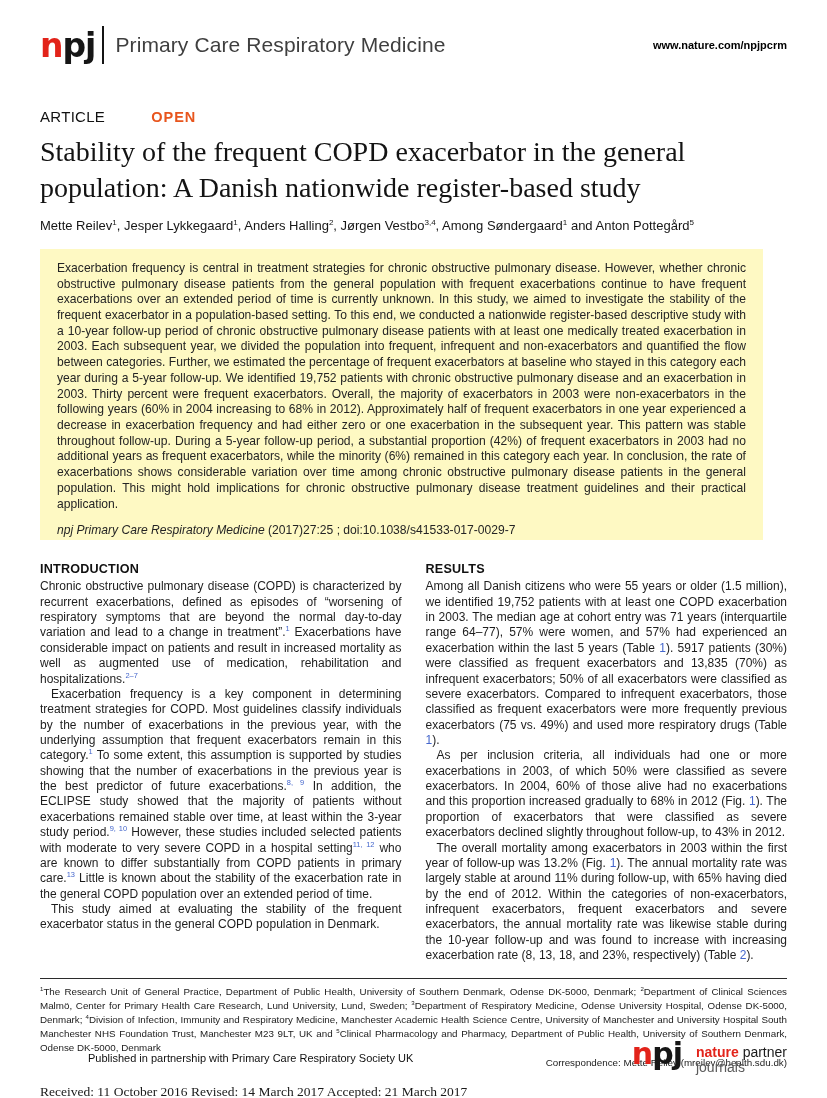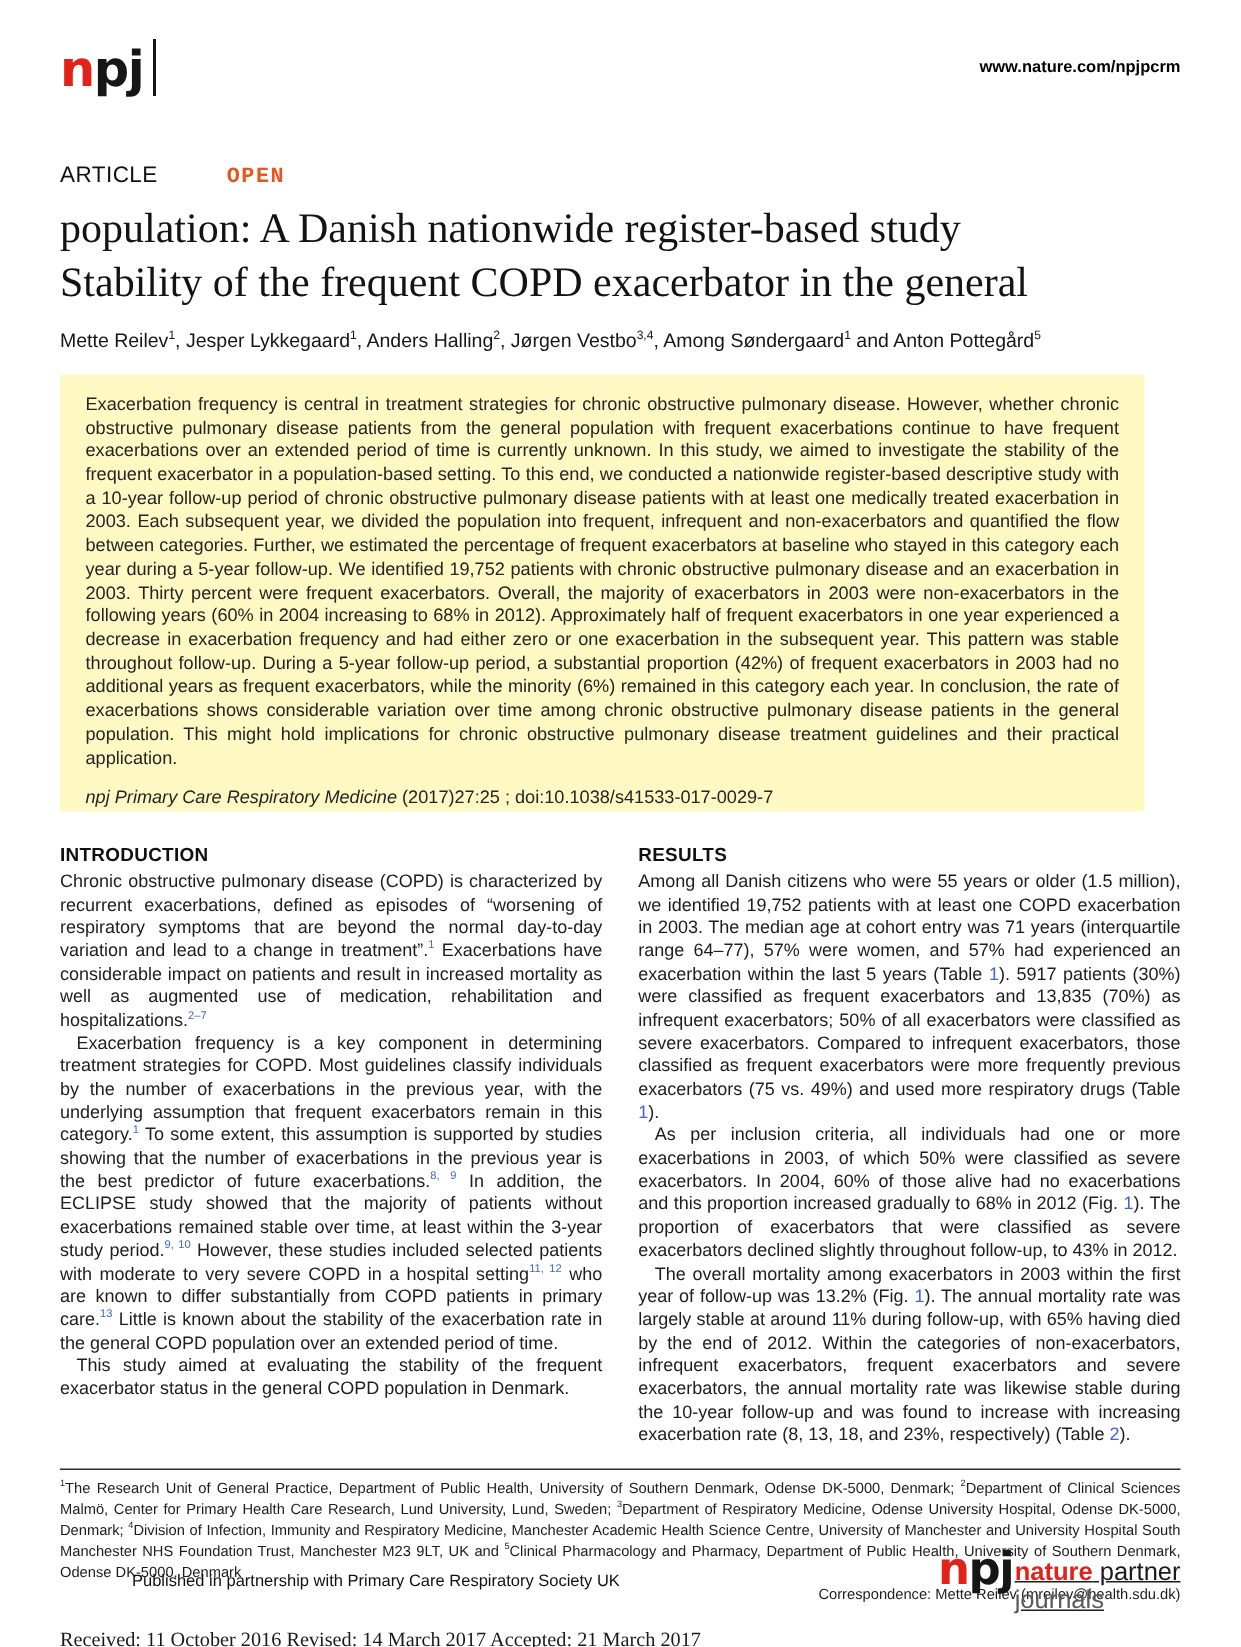--- a/index.html
+++ b/index.html
@@ -19,21 +19,21 @@
   .logo-word { font-family: "DejaVu Sans", sans-serif; font-weight: bold; font-size: 33px; letter-spacing: -1px; line-height: 1; }
   .logo-n { color: #e2231a; }
   .logo-pj { color: #161616; }
   .logo-divider { width: 2px; height: 38px; background: #141414; margin: 0 11px 0 7px; }
   .journal-name { font-size: 21px; color: #3f3f3f; letter-spacing: 0.1px; }
   .site-url { font-size: 11px; font-weight: bold; color: #000; }
 
   
   .article-row { margin: 44px 40px 0 40px; display: flex; align-items: baseline; }
   .article-label { font-size: 15px; font-weight: normal; color: #111; letter-spacing: 0.3px; }
-  .open-label { font-size: 14.5px; font-weight: bold; color: #e8551d; letter-spacing: 1px; margin-left: 46px; font-family: Liberation Mono, monospace; }
+  .open-label { font-size: 14.5px; font-weight: bold; color: #e8551d; letter-spacing: 1px; margin-left: 46px; }
   .title { font-family: "Liberation Serif", serif; font-weight: 400; font-size: 28px; line-height: 1.3; color: #131313; margin: 9px 40px 0 40px; }
   .authors { margin: 11px 40px 0 40px; font-size: 13px; color: #161616; }
 
   
   .abstract-box { margin: 16px 64px 0 40px; background: #fef9c3; padding: 12px 17px 3px 17px; }
   .abstract-text { font-size: 12.1px; line-height: 1.3; text-align: justify; color: #242424; }
   .citation-line { margin-top: 11px; font-size: 12.1px; color: #242424; }
 
   
   .columns { display: flex; gap: 24px; margin: 21px 40px 0 40px; }
@@ -49,44 +49,45 @@
   .correspondence { margin-top: 1px; text-align: right; }
 
   
   .dates { margin: 13px 40px 0 40px; font-family: "Liberation Serif", serif; font-size: 13.5px; line-height: 1.35; color: #1a1a1a; }
 
   
   .footer { position: absolute; left: 40px; right: 40px; bottom: 22px; display: flex; justify-content: space-between; align-items: center; }
   .partnership { font-size: 11px; color: #101010; margin-left: 48px; }
   .npj-lockup { display: flex; align-items: flex-start; }
   .npj-lockup .npj-word { font-family: "DejaVu Sans", sans-serif; font-weight: bold; font-size: 30px; letter-spacing: -1px; line-height: 0.95; }
-  .lockup-text { font-size: 17px; line-height: 1.12; margin-left: 1px; padding-top: 5px; text-decoration: underline; }
+  .lockup-text { font-size: 14px; line-height: 1.12; margin-left: 14px; padding-top: 5px; }
   .lockup-nature { color: #e2231a; font-weight: bold; }
   .lockup-partner { color: #1a1a1a; }
   .lockup-journals { color: #5a5a5a; }
 </style>
 </head>
 <body>
 
 <div class="topbar">
   <div class="logo">
     <span class="logo-word"><span class="logo-n">n</span><span class="logo-pj">pj</span></span>
     <span class="logo-divider"></span>
+    <span class="journal-name">Primary Care Respiratory Medicine</span>
   </div>
   <span class="site-url">www.nature.com/npjpcrm</span>
 </div>
 
 <div class="article-row">
   <span class="article-label">ARTICLE</span>
   <span class="open-label">OPEN</span>
 </div>
 
 <h1 class="title">
+  <div>Stability of the frequent COPD exacerbator in the general</div>
   <div>population: A Danish nationwide register-based study</div>
-  <div>Stability of the frequent COPD exacerbator in the general</div>
 </h1>
 <div class="authors"><span>Mette Reilev</span><sup class="seg-sup">1</sup><span>, Jesper Lykkegaard</span><sup class="seg-sup">1</sup><span>, Anders Halling</span><sup class="seg-sup">2</sup><span>, Jørgen Vestbo</span><sup class="seg-sup">3,4</sup><span>, Among Søndergaard</span><sup class="seg-sup">1</sup><span> and Anton Pottegård</span><sup class="seg-sup">5</sup></div>
 
 <div class="abstract-box">
   <div class="abstract-text">Exacerbation frequency is central in treatment strategies for chronic obstructive pulmonary disease. However, whether chronic obstructive pulmonary disease patients from the general population with frequent exacerbations continue to have frequent exacerbations over an extended period of time is currently unknown. In this study, we aimed to investigate the stability of the frequent exacerbator in a population-based setting. To this end, we conducted a nationwide register-based descriptive study with a 10-year follow-up period of chronic obstructive pulmonary disease patients with at least one medically treated exacerbation in 2003. Each subsequent year, we divided the population into frequent, infrequent and non-exacerbators and quantified the flow between categories. Further, we estimated the percentage of frequent exacerbators at baseline who stayed in this category each year during a 5-year follow-up. We identified 19,752 patients with chronic obstructive pulmonary disease and an exacerbation in 2003. Thirty percent were frequent exacerbators. Overall, the majority of exacerbators in 2003 were non-exacerbators in the following years (60% in 2004 increasing to 68% in 2012). Approximately half of frequent exacerbators in one year experienced a decrease in exacerbation frequency and had either zero or one exacerbation in the subsequent year. This pattern was stable throughout follow-up. During a 5-year follow-up period, a substantial proportion (42%) of frequent exacerbators in 2003 had no additional years as frequent exacerbators, while the minority (6%) remained in this category each year. In conclusion, the rate of exacerbations shows considerable variation over time among chronic obstructive pulmonary disease patients in the general population. This might hold implications for chronic obstructive pulmonary disease treatment guidelines and their practical application.</div>
   <div class="citation-line"><span class="seg-italic">npj Primary Care Respiratory Medicine</span><span> (2017)27:25 ; doi:10.1038/s41533-017-0029-7</span></div>
 </div>
 
 <div class="columns">
   <div class="col">

